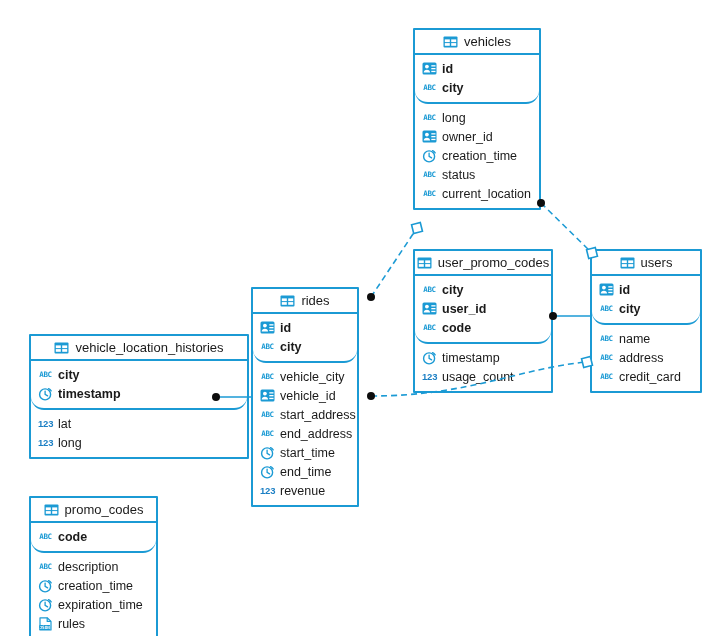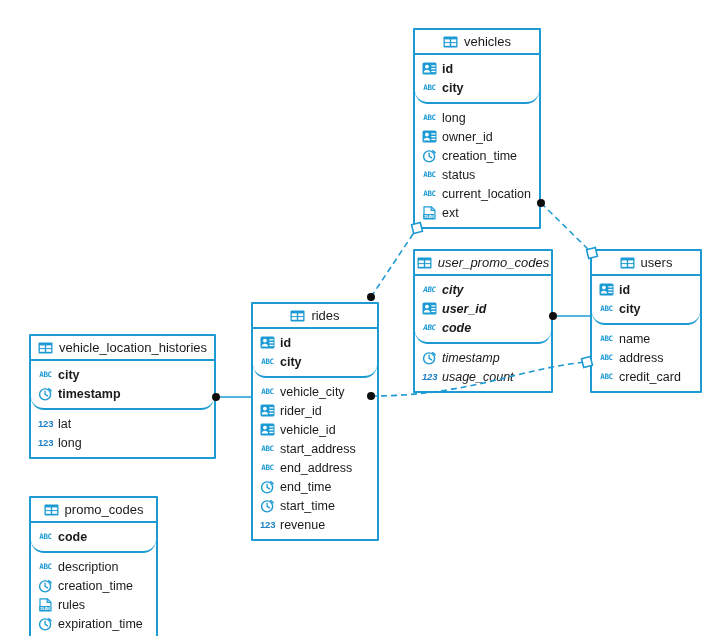--- a/index.html
+++ b/index.html
@@ -122,324 +122,300 @@
           <span>creation_time</span>
         </div>
         <div class="col">
           <span class="ic ic-abc">ABC</span>
           <span>status</span>
         </div>
         <div class="col">
           <span class="ic ic-abc">ABC</span>
           <span>current_location</span>
         </div>
+      </div>
+    </div>
+    <div class="table" style="left: 413px; top: 249px; width: 140px;">
+      <div class="t-header">
+        <span class="ic">
+          <svg width="15" height="12" viewBox="0 0 15 12">
+            <rect x="0.5" y="0.5" width="14" height="11" rx="1" fill="#1b9ad4"></rect>
+            <rect x="1.8" y="3.4" width="5.0" height="2.7" fill="#ffffff"></rect>
+            <rect x="8.2" y="3.4" width="5.0" height="2.7" fill="#ffffff"></rect>
+            <rect x="1.8" y="7.1" width="5.0" height="2.7" fill="#ffffff"></rect>
+            <rect x="8.2" y="7.1" width="5.0" height="2.7" fill="#ffffff"></rect>
+          </svg>
+        </span>
+        <span>user_promo_codes</span>
+      </div>
+      <div class="t-section pk">
+        <div class="col key">
+          <span class="ic ic-abc">ABC</span>
+          <span>city</span>
+        </div>
+        <div class="col key">
+          <span class="ic">
+            <svg width="15" height="13" viewBox="0 0 15 13">
+              <rect x="0.5" y="0.5" width="14" height="12" rx="1.5" fill="#1b9ad4"></rect>
+              <circle cx="4.9" cy="4.6" r="1.9" fill="#ffffff"></circle>
+              <path d="M1.7 10.6c0-1.8 1.4-2.9 3.2-2.9s3.2 1.1 3.2 2.9z" fill="#ffffff"></path>
+              <rect x="9.3" y="3.2" width="4.2" height="1.3" fill="#ffffff"></rect>
+              <rect x="9.3" y="6.0" width="4.2" height="1.3" fill="#ffffff"></rect>
+              <rect x="9.3" y="8.8" width="4.2" height="1.3" fill="#ffffff"></rect>
+            </svg>
+          </span>
+          <span>user_id</span>
+        </div>
+        <div class="col key">
+          <span class="ic ic-abc">ABC</span>
+          <span>code</span>
+        </div>
+      </div>
+      <div class="t-section">
+        <div class="col">
+          <span class="ic">
+            <svg width="15" height="14" viewBox="0 0 15 14">
+              <circle cx="7.1" cy="7.4" r="5.5" fill="#ffffff" stroke="#1b9ad4" stroke-width="1.4"></circle>
+              <path d="M7.1 4.1 L7.1 7.4 L9.6 8.9" fill="none" stroke="#1b9ad4" stroke-width="1.3" stroke-linecap="round"></path>
+              <path d="M10.6 1.6 a5.8 5.8 0 0 1 2.6 2.3" fill="none" stroke="#1b9ad4" stroke-width="1.3" stroke-linecap="round"></path>
+            </svg>
+          </span>
+          <span>timestamp</span>
+        </div>
+        <div class="col">
+          <span class="ic ic-123">123</span>
+          <span>usage_count</span>
+        </div>
+      </div>
+    </div>
+    <div class="table" style="left: 590px; top: 249px; width: 112px;">
+      <div class="t-header">
+        <span class="ic">
+          <svg width="15" height="12" viewBox="0 0 15 12">
+            <rect x="0.5" y="0.5" width="14" height="11" rx="1" fill="#1b9ad4"></rect>
+            <rect x="1.8" y="3.4" width="5.0" height="2.7" fill="#ffffff"></rect>
+            <rect x="8.2" y="3.4" width="5.0" height="2.7" fill="#ffffff"></rect>
+            <rect x="1.8" y="7.1" width="5.0" height="2.7" fill="#ffffff"></rect>
+            <rect x="8.2" y="7.1" width="5.0" height="2.7" fill="#ffffff"></rect>
+          </svg>
+        </span>
+        <span>users</span>
+      </div>
+      <div class="t-section pk">
+        <div class="col key">
+          <span class="ic">
+            <svg width="15" height="13" viewBox="0 0 15 13">
+              <rect x="0.5" y="0.5" width="14" height="12" rx="1.5" fill="#1b9ad4"></rect>
+              <circle cx="4.9" cy="4.6" r="1.9" fill="#ffffff"></circle>
+              <path d="M1.7 10.6c0-1.8 1.4-2.9 3.2-2.9s3.2 1.1 3.2 2.9z" fill="#ffffff"></path>
+              <rect x="9.3" y="3.2" width="4.2" height="1.3" fill="#ffffff"></rect>
+              <rect x="9.3" y="6.0" width="4.2" height="1.3" fill="#ffffff"></rect>
+              <rect x="9.3" y="8.8" width="4.2" height="1.3" fill="#ffffff"></rect>
+            </svg>
+          </span>
+          <span>id</span>
+        </div>
+        <div class="col key">
+          <span class="ic ic-abc">ABC</span>
+          <span>city</span>
+        </div>
+      </div>
+      <div class="t-section">
+        <div class="col">
+          <span class="ic ic-abc">ABC</span>
+          <span>name</span>
+        </div>
+        <div class="col">
+          <span class="ic ic-abc">ABC</span>
+          <span>address</span>
+        </div>
+        <div class="col">
+          <span class="ic ic-abc">ABC</span>
+          <span>credit_card</span>
+        </div>
+      </div>
+    </div>
+    <div class="table" style="left: 251px; top: 287px; width: 108px;">
+      <div class="t-header">
+        <span class="ic">
+          <svg width="15" height="12" viewBox="0 0 15 12">
+            <rect x="0.5" y="0.5" width="14" height="11" rx="1" fill="#1b9ad4"></rect>
+            <rect x="1.8" y="3.4" width="5.0" height="2.7" fill="#ffffff"></rect>
+            <rect x="8.2" y="3.4" width="5.0" height="2.7" fill="#ffffff"></rect>
+            <rect x="1.8" y="7.1" width="5.0" height="2.7" fill="#ffffff"></rect>
+            <rect x="8.2" y="7.1" width="5.0" height="2.7" fill="#ffffff"></rect>
+          </svg>
+        </span>
+        <span>rides</span>
+      </div>
+      <div class="t-section pk">
+        <div class="col key">
+          <span class="ic">
+            <svg width="15" height="13" viewBox="0 0 15 13">
+              <rect x="0.5" y="0.5" width="14" height="12" rx="1.5" fill="#1b9ad4"></rect>
+              <circle cx="4.9" cy="4.6" r="1.9" fill="#ffffff"></circle>
+              <path d="M1.7 10.6c0-1.8 1.4-2.9 3.2-2.9s3.2 1.1 3.2 2.9z" fill="#ffffff"></path>
+              <rect x="9.3" y="3.2" width="4.2" height="1.3" fill="#ffffff"></rect>
+              <rect x="9.3" y="6.0" width="4.2" height="1.3" fill="#ffffff"></rect>
+              <rect x="9.3" y="8.8" width="4.2" height="1.3" fill="#ffffff"></rect>
+            </svg>
+          </span>
+          <span>id</span>
+        </div>
+        <div class="col key">
+          <span class="ic ic-abc">ABC</span>
+          <span>city</span>
+        </div>
+      </div>
+      <div class="t-section">
+        <div class="col">
+          <span class="ic ic-abc">ABC</span>
+          <span>vehicle_city</span>
+        </div>
+        <div class="col">
+          <span class="ic">
+            <svg width="15" height="13" viewBox="0 0 15 13">
+              <rect x="0.5" y="0.5" width="14" height="12" rx="1.5" fill="#1b9ad4"></rect>
+              <circle cx="4.9" cy="4.6" r="1.9" fill="#ffffff"></circle>
+              <path d="M1.7 10.6c0-1.8 1.4-2.9 3.2-2.9s3.2 1.1 3.2 2.9z" fill="#ffffff"></path>
+              <rect x="9.3" y="3.2" width="4.2" height="1.3" fill="#ffffff"></rect>
+              <rect x="9.3" y="6.0" width="4.2" height="1.3" fill="#ffffff"></rect>
+              <rect x="9.3" y="8.8" width="4.2" height="1.3" fill="#ffffff"></rect>
+            </svg>
+          </span>
+          <span>vehicle_id</span>
+        </div>
+        <div class="col">
+          <span class="ic ic-abc">ABC</span>
+          <span>start_address</span>
+        </div>
+        <div class="col">
+          <span class="ic ic-abc">ABC</span>
+          <span>end_address</span>
+        </div>
+        <div class="col">
+          <span class="ic">
+            <svg width="15" height="14" viewBox="0 0 15 14">
+              <circle cx="7.1" cy="7.4" r="5.5" fill="#ffffff" stroke="#1b9ad4" stroke-width="1.4"></circle>
+              <path d="M7.1 4.1 L7.1 7.4 L9.6 8.9" fill="none" stroke="#1b9ad4" stroke-width="1.3" stroke-linecap="round"></path>
+              <path d="M10.6 1.6 a5.8 5.8 0 0 1 2.6 2.3" fill="none" stroke="#1b9ad4" stroke-width="1.3" stroke-linecap="round"></path>
+            </svg>
+          </span>
+          <span>start_time</span>
+        </div>
+        <div class="col">
+          <span class="ic">
+            <svg width="15" height="14" viewBox="0 0 15 14">
+              <circle cx="7.1" cy="7.4" r="5.5" fill="#ffffff" stroke="#1b9ad4" stroke-width="1.4"></circle>
+              <path d="M7.1 4.1 L7.1 7.4 L9.6 8.9" fill="none" stroke="#1b9ad4" stroke-width="1.3" stroke-linecap="round"></path>
+              <path d="M10.6 1.6 a5.8 5.8 0 0 1 2.6 2.3" fill="none" stroke="#1b9ad4" stroke-width="1.3" stroke-linecap="round"></path>
+            </svg>
+          </span>
+          <span>end_time</span>
+        </div>
+        <div class="col">
+          <span class="ic ic-123">123</span>
+          <span>revenue</span>
+        </div>
+      </div>
+    </div>
+    <div class="table" style="left: 29px; top: 334px; width: 220px;">
+      <div class="t-header">
+        <span class="ic">
+          <svg width="15" height="12" viewBox="0 0 15 12">
+            <rect x="0.5" y="0.5" width="14" height="11" rx="1" fill="#1b9ad4"></rect>
+            <rect x="1.8" y="3.4" width="5.0" height="2.7" fill="#ffffff"></rect>
+            <rect x="8.2" y="3.4" width="5.0" height="2.7" fill="#ffffff"></rect>
+            <rect x="1.8" y="7.1" width="5.0" height="2.7" fill="#ffffff"></rect>
+            <rect x="8.2" y="7.1" width="5.0" height="2.7" fill="#ffffff"></rect>
+          </svg>
+        </span>
+        <span>vehicle_location_histories</span>
+      </div>
+      <div class="t-section pk">
+        <div class="col key">
+          <span class="ic ic-abc">ABC</span>
+          <span>city</span>
+        </div>
+        <div class="col key">
+          <span class="ic">
+            <svg width="15" height="14" viewBox="0 0 15 14">
+              <circle cx="7.1" cy="7.4" r="5.5" fill="#ffffff" stroke="#1b9ad4" stroke-width="1.4"></circle>
+              <path d="M7.1 4.1 L7.1 7.4 L9.6 8.9" fill="none" stroke="#1b9ad4" stroke-width="1.3" stroke-linecap="round"></path>
+              <path d="M10.6 1.6 a5.8 5.8 0 0 1 2.6 2.3" fill="none" stroke="#1b9ad4" stroke-width="1.3" stroke-linecap="round"></path>
+            </svg>
+          </span>
+          <span>timestamp</span>
+        </div>
+      </div>
+      <div class="t-section">
+        <div class="col">
+          <span class="ic ic-123">123</span>
+          <span>lat</span>
+        </div>
+        <div class="col">
+          <span class="ic ic-123">123</span>
+          <span>long</span>
+        </div>
+      </div>
+    </div>
+    <div class="table" style="left: 29px; top: 496px; width: 129px;">
+      <div class="t-header">
+        <span class="ic">
+          <svg width="15" height="12" viewBox="0 0 15 12">
+            <rect x="0.5" y="0.5" width="14" height="11" rx="1" fill="#1b9ad4"></rect>
+            <rect x="1.8" y="3.4" width="5.0" height="2.7" fill="#ffffff"></rect>
+            <rect x="8.2" y="3.4" width="5.0" height="2.7" fill="#ffffff"></rect>
+            <rect x="1.8" y="7.1" width="5.0" height="2.7" fill="#ffffff"></rect>
+            <rect x="8.2" y="7.1" width="5.0" height="2.7" fill="#ffffff"></rect>
+          </svg>
+        </span>
+        <span>promo_codes</span>
+      </div>
+      <div class="t-section pk">
+        <div class="col key">
+          <span class="ic ic-abc">ABC</span>
+          <span>code</span>
+        </div>
+      </div>
+      <div class="t-section">
+        <div class="col">
+          <span class="ic ic-abc">ABC</span>
+          <span>description</span>
+        </div>
+        <div class="col">
+          <span class="ic">
+            <svg width="15" height="14" viewBox="0 0 15 14">
+              <circle cx="7.1" cy="7.4" r="5.5" fill="#ffffff" stroke="#1b9ad4" stroke-width="1.4"></circle>
+              <path d="M7.1 4.1 L7.1 7.4 L9.6 8.9" fill="none" stroke="#1b9ad4" stroke-width="1.3" stroke-linecap="round"></path>
+              <path d="M10.6 1.6 a5.8 5.8 0 0 1 2.6 2.3" fill="none" stroke="#1b9ad4" stroke-width="1.3" stroke-linecap="round"></path>
+            </svg>
+          </span>
+          <span>creation_time</span>
+        </div>
+        <div class="col">
+          <span class="ic">
+            <svg width="15" height="14" viewBox="0 0 15 14">
+              <circle cx="7.1" cy="7.4" r="5.5" fill="#ffffff" stroke="#1b9ad4" stroke-width="1.4"></circle>
+              <path d="M7.1 4.1 L7.1 7.4 L9.6 8.9" fill="none" stroke="#1b9ad4" stroke-width="1.3" stroke-linecap="round"></path>
+              <path d="M10.6 1.6 a5.8 5.8 0 0 1 2.6 2.3" fill="none" stroke="#1b9ad4" stroke-width="1.3" stroke-linecap="round"></path>
+            </svg>
+          </span>
+          <span>expiration_time</span>
+        </div>
         <div class="col">
           <span class="ic">
             <svg width="15" height="14" viewBox="0 0 15 14">
               <path d="M2 0.8 h7.2 L13 4.4 V13 H2 Z" fill="#ffffff" stroke="#1b9ad4" stroke-width="1.2" stroke-linejoin="round"></path>
               <path d="M9.2 0.8 V4.4 H13" fill="none" stroke="#1b9ad4" stroke-width="1.2" stroke-linejoin="round"></path>
               <rect x="1.2" y="8.1" width="11" height="5" rx="0.8" fill="#1b9ad4"></rect>
               <text x="6.7" y="12.3" font-size="4.3" font-family="DejaVu Sans Mono, monospace" font-weight="bold" fill="#ffffff" text-anchor="middle">JSON</text>
             </svg>
           </span>
-          <span>ext</span>
-        </div>
-      </div>
-    </div>
-    <div class="table" style="left: 413px; top: 249px; width: 140px; font-style: italic;">
-      <div class="t-header">
-        <span class="ic">
-          <svg width="15" height="12" viewBox="0 0 15 12">
-            <rect x="0.5" y="0.5" width="14" height="11" rx="1" fill="#1b9ad4"></rect>
-            <rect x="1.8" y="3.4" width="5.0" height="2.7" fill="#ffffff"></rect>
-            <rect x="8.2" y="3.4" width="5.0" height="2.7" fill="#ffffff"></rect>
-            <rect x="1.8" y="7.1" width="5.0" height="2.7" fill="#ffffff"></rect>
-            <rect x="8.2" y="7.1" width="5.0" height="2.7" fill="#ffffff"></rect>
-          </svg>
-        </span>
-        <span>user_promo_codes</span>
-      </div>
-      <div class="t-section pk">
-        <div class="col key">
-          <span class="ic ic-abc">ABC</span>
-          <span>city</span>
-        </div>
-        <div class="col key">
-          <span class="ic">
-            <svg width="15" height="13" viewBox="0 0 15 13">
-              <rect x="0.5" y="0.5" width="14" height="12" rx="1.5" fill="#1b9ad4"></rect>
-              <circle cx="4.9" cy="4.6" r="1.9" fill="#ffffff"></circle>
-              <path d="M1.7 10.6c0-1.8 1.4-2.9 3.2-2.9s3.2 1.1 3.2 2.9z" fill="#ffffff"></path>
-              <rect x="9.3" y="3.2" width="4.2" height="1.3" fill="#ffffff"></rect>
-              <rect x="9.3" y="6.0" width="4.2" height="1.3" fill="#ffffff"></rect>
-              <rect x="9.3" y="8.8" width="4.2" height="1.3" fill="#ffffff"></rect>
-            </svg>
-          </span>
-          <span>user_id</span>
-        </div>
-        <div class="col key">
-          <span class="ic ic-abc">ABC</span>
-          <span>code</span>
-        </div>
-      </div>
-      <div class="t-section">
-        <div class="col">
-          <span class="ic">
-            <svg width="15" height="14" viewBox="0 0 15 14">
-              <circle cx="7.1" cy="7.4" r="5.5" fill="#ffffff" stroke="#1b9ad4" stroke-width="1.4"></circle>
-              <path d="M7.1 4.1 L7.1 7.4 L9.6 8.9" fill="none" stroke="#1b9ad4" stroke-width="1.3" stroke-linecap="round"></path>
-              <path d="M10.6 1.6 a5.8 5.8 0 0 1 2.6 2.3" fill="none" stroke="#1b9ad4" stroke-width="1.3" stroke-linecap="round"></path>
-            </svg>
-          </span>
-          <span>timestamp</span>
-        </div>
-        <div class="col">
-          <span class="ic ic-123">123</span>
-          <span>usage_count</span>
-        </div>
-      </div>
-    </div>
-    <div class="table" style="left: 590px; top: 249px; width: 112px;">
-      <div class="t-header">
-        <span class="ic">
-          <svg width="15" height="12" viewBox="0 0 15 12">
-            <rect x="0.5" y="0.5" width="14" height="11" rx="1" fill="#1b9ad4"></rect>
-            <rect x="1.8" y="3.4" width="5.0" height="2.7" fill="#ffffff"></rect>
-            <rect x="8.2" y="3.4" width="5.0" height="2.7" fill="#ffffff"></rect>
-            <rect x="1.8" y="7.1" width="5.0" height="2.7" fill="#ffffff"></rect>
-            <rect x="8.2" y="7.1" width="5.0" height="2.7" fill="#ffffff"></rect>
-          </svg>
-        </span>
-        <span>users</span>
-      </div>
-      <div class="t-section pk">
-        <div class="col key">
-          <span class="ic">
-            <svg width="15" height="13" viewBox="0 0 15 13">
-              <rect x="0.5" y="0.5" width="14" height="12" rx="1.5" fill="#1b9ad4"></rect>
-              <circle cx="4.9" cy="4.6" r="1.9" fill="#ffffff"></circle>
-              <path d="M1.7 10.6c0-1.8 1.4-2.9 3.2-2.9s3.2 1.1 3.2 2.9z" fill="#ffffff"></path>
-              <rect x="9.3" y="3.2" width="4.2" height="1.3" fill="#ffffff"></rect>
-              <rect x="9.3" y="6.0" width="4.2" height="1.3" fill="#ffffff"></rect>
-              <rect x="9.3" y="8.8" width="4.2" height="1.3" fill="#ffffff"></rect>
-            </svg>
-          </span>
-          <span>id</span>
-        </div>
-        <div class="col key">
-          <span class="ic ic-abc">ABC</span>
-          <span>city</span>
-        </div>
-      </div>
-      <div class="t-section">
-        <div class="col">
-          <span class="ic ic-abc">ABC</span>
-          <span>name</span>
-        </div>
-        <div class="col">
-          <span class="ic ic-abc">ABC</span>
-          <span>address</span>
-        </div>
-        <div class="col">
-          <span class="ic ic-abc">ABC</span>
-          <span>credit_card</span>
-        </div>
-      </div>
-    </div>
-    <div class="table" style="left: 251px; top: 302px; width: 128px;">
-      <div class="t-header">
-        <span class="ic">
-          <svg width="15" height="12" viewBox="0 0 15 12">
-            <rect x="0.5" y="0.5" width="14" height="11" rx="1" fill="#1b9ad4"></rect>
-            <rect x="1.8" y="3.4" width="5.0" height="2.7" fill="#ffffff"></rect>
-            <rect x="8.2" y="3.4" width="5.0" height="2.7" fill="#ffffff"></rect>
-            <rect x="1.8" y="7.1" width="5.0" height="2.7" fill="#ffffff"></rect>
-            <rect x="8.2" y="7.1" width="5.0" height="2.7" fill="#ffffff"></rect>
-          </svg>
-        </span>
-        <span>rides</span>
-      </div>
-      <div class="t-section pk">
-        <div class="col key">
-          <span class="ic">
-            <svg width="15" height="13" viewBox="0 0 15 13">
-              <rect x="0.5" y="0.5" width="14" height="12" rx="1.5" fill="#1b9ad4"></rect>
-              <circle cx="4.9" cy="4.6" r="1.9" fill="#ffffff"></circle>
-              <path d="M1.7 10.6c0-1.8 1.4-2.9 3.2-2.9s3.2 1.1 3.2 2.9z" fill="#ffffff"></path>
-              <rect x="9.3" y="3.2" width="4.2" height="1.3" fill="#ffffff"></rect>
-              <rect x="9.3" y="6.0" width="4.2" height="1.3" fill="#ffffff"></rect>
-              <rect x="9.3" y="8.8" width="4.2" height="1.3" fill="#ffffff"></rect>
-            </svg>
-          </span>
-          <span>id</span>
-        </div>
-        <div class="col key">
-          <span class="ic ic-abc">ABC</span>
-          <span>city</span>
-        </div>
-      </div>
-      <div class="t-section">
-        <div class="col">
-          <span class="ic ic-abc">ABC</span>
-          <span>vehicle_city</span>
-        </div>
-        <div class="col">
-          <span class="ic">
-            <svg width="15" height="13" viewBox="0 0 15 13">
-              <rect x="0.5" y="0.5" width="14" height="12" rx="1.5" fill="#1b9ad4"></rect>
-              <circle cx="4.9" cy="4.6" r="1.9" fill="#ffffff"></circle>
-              <path d="M1.7 10.6c0-1.8 1.4-2.9 3.2-2.9s3.2 1.1 3.2 2.9z" fill="#ffffff"></path>
-              <rect x="9.3" y="3.2" width="4.2" height="1.3" fill="#ffffff"></rect>
-              <rect x="9.3" y="6.0" width="4.2" height="1.3" fill="#ffffff"></rect>
-              <rect x="9.3" y="8.8" width="4.2" height="1.3" fill="#ffffff"></rect>
-            </svg>
-          </span>
-          <span>rider_id</span>
-        </div>
-        <div class="col">
-          <span class="ic">
-            <svg width="15" height="13" viewBox="0 0 15 13">
-              <rect x="0.5" y="0.5" width="14" height="12" rx="1.5" fill="#1b9ad4"></rect>
-              <circle cx="4.9" cy="4.6" r="1.9" fill="#ffffff"></circle>
-              <path d="M1.7 10.6c0-1.8 1.4-2.9 3.2-2.9s3.2 1.1 3.2 2.9z" fill="#ffffff"></path>
-              <rect x="9.3" y="3.2" width="4.2" height="1.3" fill="#ffffff"></rect>
-              <rect x="9.3" y="6.0" width="4.2" height="1.3" fill="#ffffff"></rect>
-              <rect x="9.3" y="8.8" width="4.2" height="1.3" fill="#ffffff"></rect>
-            </svg>
-          </span>
-          <span>vehicle_id</span>
-        </div>
-        <div class="col">
-          <span class="ic ic-abc">ABC</span>
-          <span>start_address</span>
-        </div>
-        <div class="col">
-          <span class="ic ic-abc">ABC</span>
-          <span>end_address</span>
-        </div>
-        <div class="col">
-          <span class="ic">
-            <svg width="15" height="14" viewBox="0 0 15 14">
-              <circle cx="7.1" cy="7.4" r="5.5" fill="#ffffff" stroke="#1b9ad4" stroke-width="1.4"></circle>
-              <path d="M7.1 4.1 L7.1 7.4 L9.6 8.9" fill="none" stroke="#1b9ad4" stroke-width="1.3" stroke-linecap="round"></path>
-              <path d="M10.6 1.6 a5.8 5.8 0 0 1 2.6 2.3" fill="none" stroke="#1b9ad4" stroke-width="1.3" stroke-linecap="round"></path>
-            </svg>
-          </span>
-          <span>end_time</span>
-        </div>
-        <div class="col">
-          <span class="ic">
-            <svg width="15" height="14" viewBox="0 0 15 14">
-              <circle cx="7.1" cy="7.4" r="5.5" fill="#ffffff" stroke="#1b9ad4" stroke-width="1.4"></circle>
-              <path d="M7.1 4.1 L7.1 7.4 L9.6 8.9" fill="none" stroke="#1b9ad4" stroke-width="1.3" stroke-linecap="round"></path>
-              <path d="M10.6 1.6 a5.8 5.8 0 0 1 2.6 2.3" fill="none" stroke="#1b9ad4" stroke-width="1.3" stroke-linecap="round"></path>
-            </svg>
-          </span>
-          <span>start_time</span>
-        </div>
-        <div class="col">
-          <span class="ic ic-123">123</span>
-          <span>revenue</span>
-        </div>
-      </div>
-    </div>
-    <div class="table" style="left: 29px; top: 334px; width: 187px;">
-      <div class="t-header">
-        <span class="ic">
-          <svg width="15" height="12" viewBox="0 0 15 12">
-            <rect x="0.5" y="0.5" width="14" height="11" rx="1" fill="#1b9ad4"></rect>
-            <rect x="1.8" y="3.4" width="5.0" height="2.7" fill="#ffffff"></rect>
-            <rect x="8.2" y="3.4" width="5.0" height="2.7" fill="#ffffff"></rect>
-            <rect x="1.8" y="7.1" width="5.0" height="2.7" fill="#ffffff"></rect>
-            <rect x="8.2" y="7.1" width="5.0" height="2.7" fill="#ffffff"></rect>
-          </svg>
-        </span>
-        <span>vehicle_location_histories</span>
-      </div>
-      <div class="t-section pk">
-        <div class="col key">
-          <span class="ic ic-abc">ABC</span>
-          <span>city</span>
-        </div>
-        <div class="col key">
-          <span class="ic">
-            <svg width="15" height="14" viewBox="0 0 15 14">
-              <circle cx="7.1" cy="7.4" r="5.5" fill="#ffffff" stroke="#1b9ad4" stroke-width="1.4"></circle>
-              <path d="M7.1 4.1 L7.1 7.4 L9.6 8.9" fill="none" stroke="#1b9ad4" stroke-width="1.3" stroke-linecap="round"></path>
-              <path d="M10.6 1.6 a5.8 5.8 0 0 1 2.6 2.3" fill="none" stroke="#1b9ad4" stroke-width="1.3" stroke-linecap="round"></path>
-            </svg>
-          </span>
-          <span>timestamp</span>
-        </div>
-      </div>
-      <div class="t-section">
-        <div class="col">
-          <span class="ic ic-123">123</span>
-          <span>lat</span>
-        </div>
-        <div class="col">
-          <span class="ic ic-123">123</span>
-          <span>long</span>
-        </div>
-      </div>
-    </div>
-    <div class="table" style="left: 29px; top: 496px; width: 129px;">
-      <div class="t-header">
-        <span class="ic">
-          <svg width="15" height="12" viewBox="0 0 15 12">
-            <rect x="0.5" y="0.5" width="14" height="11" rx="1" fill="#1b9ad4"></rect>
-            <rect x="1.8" y="3.4" width="5.0" height="2.7" fill="#ffffff"></rect>
-            <rect x="8.2" y="3.4" width="5.0" height="2.7" fill="#ffffff"></rect>
-            <rect x="1.8" y="7.1" width="5.0" height="2.7" fill="#ffffff"></rect>
-            <rect x="8.2" y="7.1" width="5.0" height="2.7" fill="#ffffff"></rect>
-          </svg>
-        </span>
-        <span>promo_codes</span>
-      </div>
-      <div class="t-section pk">
-        <div class="col key">
-          <span class="ic ic-abc">ABC</span>
-          <span>code</span>
-        </div>
-      </div>
-      <div class="t-section">
-        <div class="col">
-          <span class="ic ic-abc">ABC</span>
-          <span>description</span>
-        </div>
-        <div class="col">
-          <span class="ic">
-            <svg width="15" height="14" viewBox="0 0 15 14">
-              <circle cx="7.1" cy="7.4" r="5.5" fill="#ffffff" stroke="#1b9ad4" stroke-width="1.4"></circle>
-              <path d="M7.1 4.1 L7.1 7.4 L9.6 8.9" fill="none" stroke="#1b9ad4" stroke-width="1.3" stroke-linecap="round"></path>
-              <path d="M10.6 1.6 a5.8 5.8 0 0 1 2.6 2.3" fill="none" stroke="#1b9ad4" stroke-width="1.3" stroke-linecap="round"></path>
-            </svg>
-          </span>
-          <span>creation_time</span>
-        </div>
-        <div class="col">
-          <span class="ic">
-            <svg width="15" height="14" viewBox="0 0 15 14">
-              <path d="M2 0.8 h7.2 L13 4.4 V13 H2 Z" fill="#ffffff" stroke="#1b9ad4" stroke-width="1.2" stroke-linejoin="round"></path>
-              <path d="M9.2 0.8 V4.4 H13" fill="none" stroke="#1b9ad4" stroke-width="1.2" stroke-linejoin="round"></path>
-              <rect x="1.2" y="8.1" width="11" height="5" rx="0.8" fill="#1b9ad4"></rect>
-              <text x="6.7" y="12.3" font-size="4.3" font-family="DejaVu Sans Mono, monospace" font-weight="bold" fill="#ffffff" text-anchor="middle">JSON</text>
-            </svg>
-          </span>
           <span>rules</span>
-        </div>
-        <div class="col">
-          <span class="ic">
-            <svg width="15" height="14" viewBox="0 0 15 14">
-              <circle cx="7.1" cy="7.4" r="5.5" fill="#ffffff" stroke="#1b9ad4" stroke-width="1.4"></circle>
-              <path d="M7.1 4.1 L7.1 7.4 L9.6 8.9" fill="none" stroke="#1b9ad4" stroke-width="1.3" stroke-linecap="round"></path>
-              <path d="M10.6 1.6 a5.8 5.8 0 0 1 2.6 2.3" fill="none" stroke="#1b9ad4" stroke-width="1.3" stroke-linecap="round"></path>
-            </svg>
-          </span>
-          <span>expiration_time</span>
         </div>
       </div>
     </div>
     <svg class="links" viewBox="0 0 705 636" xmlns="http://www.w3.org/2000/svg">
       <g>
         <path d="M 371,297 L 417,228" fill="none" stroke="#1b9ad4" stroke-width="1.6" stroke-dasharray="6 4"></path>
         <circle cx="371" cy="297" r="4" fill="#0d0d0d"></circle>
         <rect x="412.5" y="223.5" width="9" height="9" fill="#ffffff" stroke="#1b9ad4" stroke-width="1.6" transform="rotate(-14 417 228)"></rect>
       </g>
       <g>

